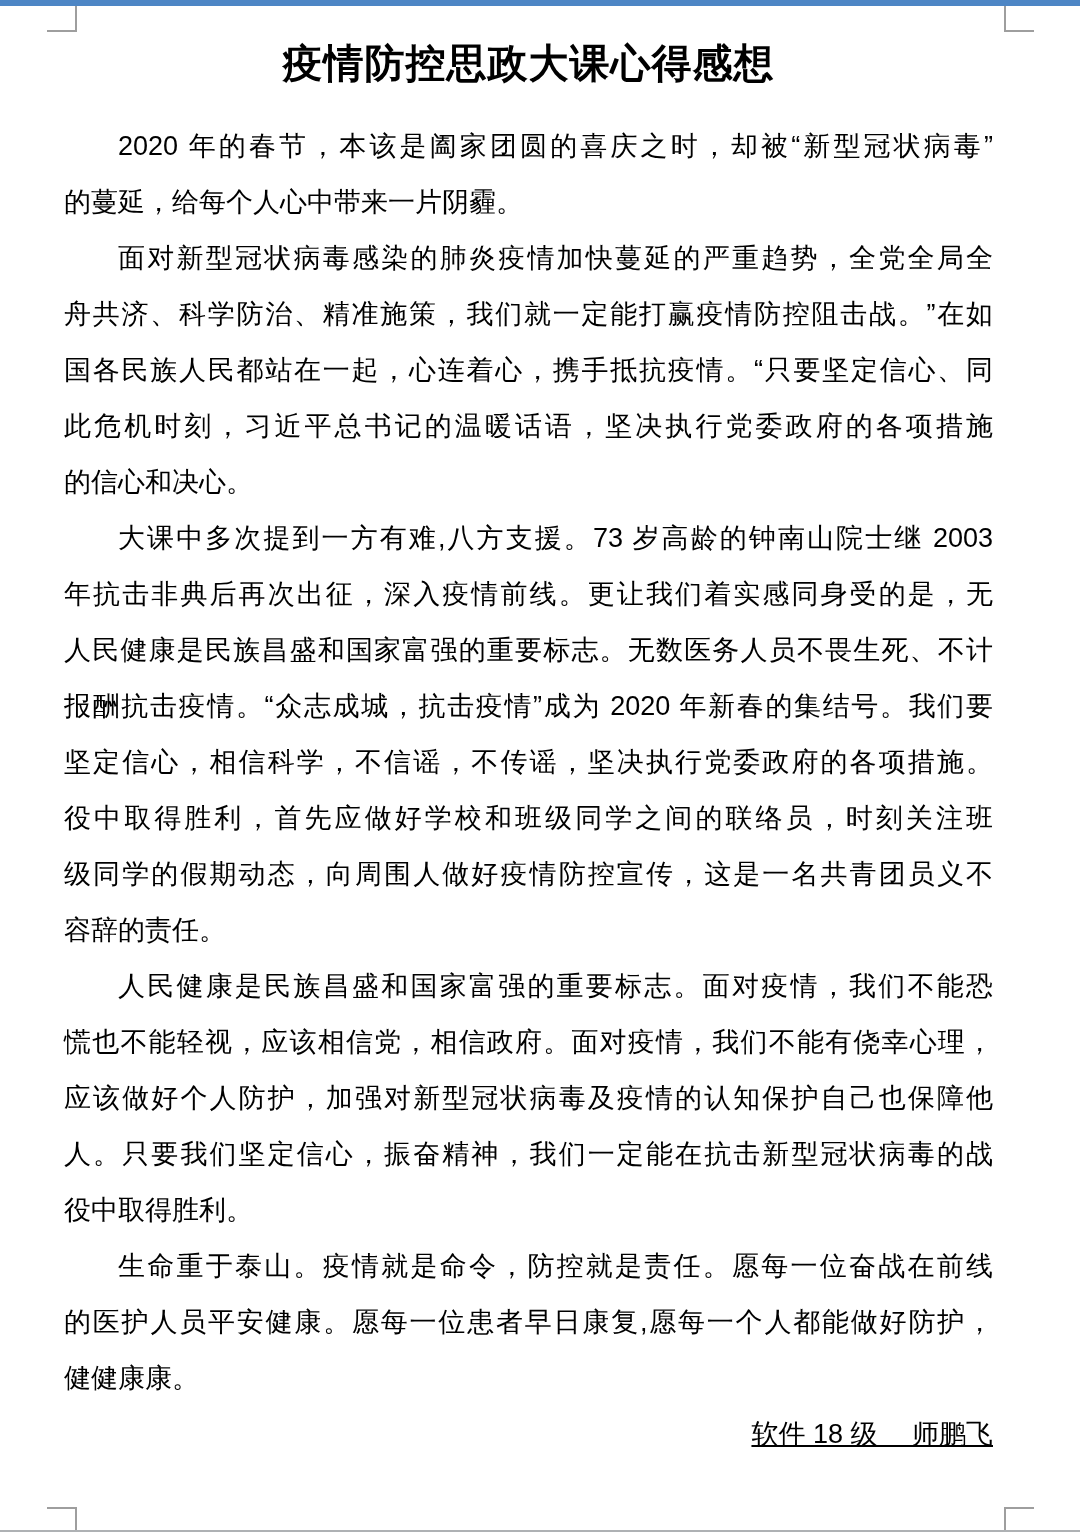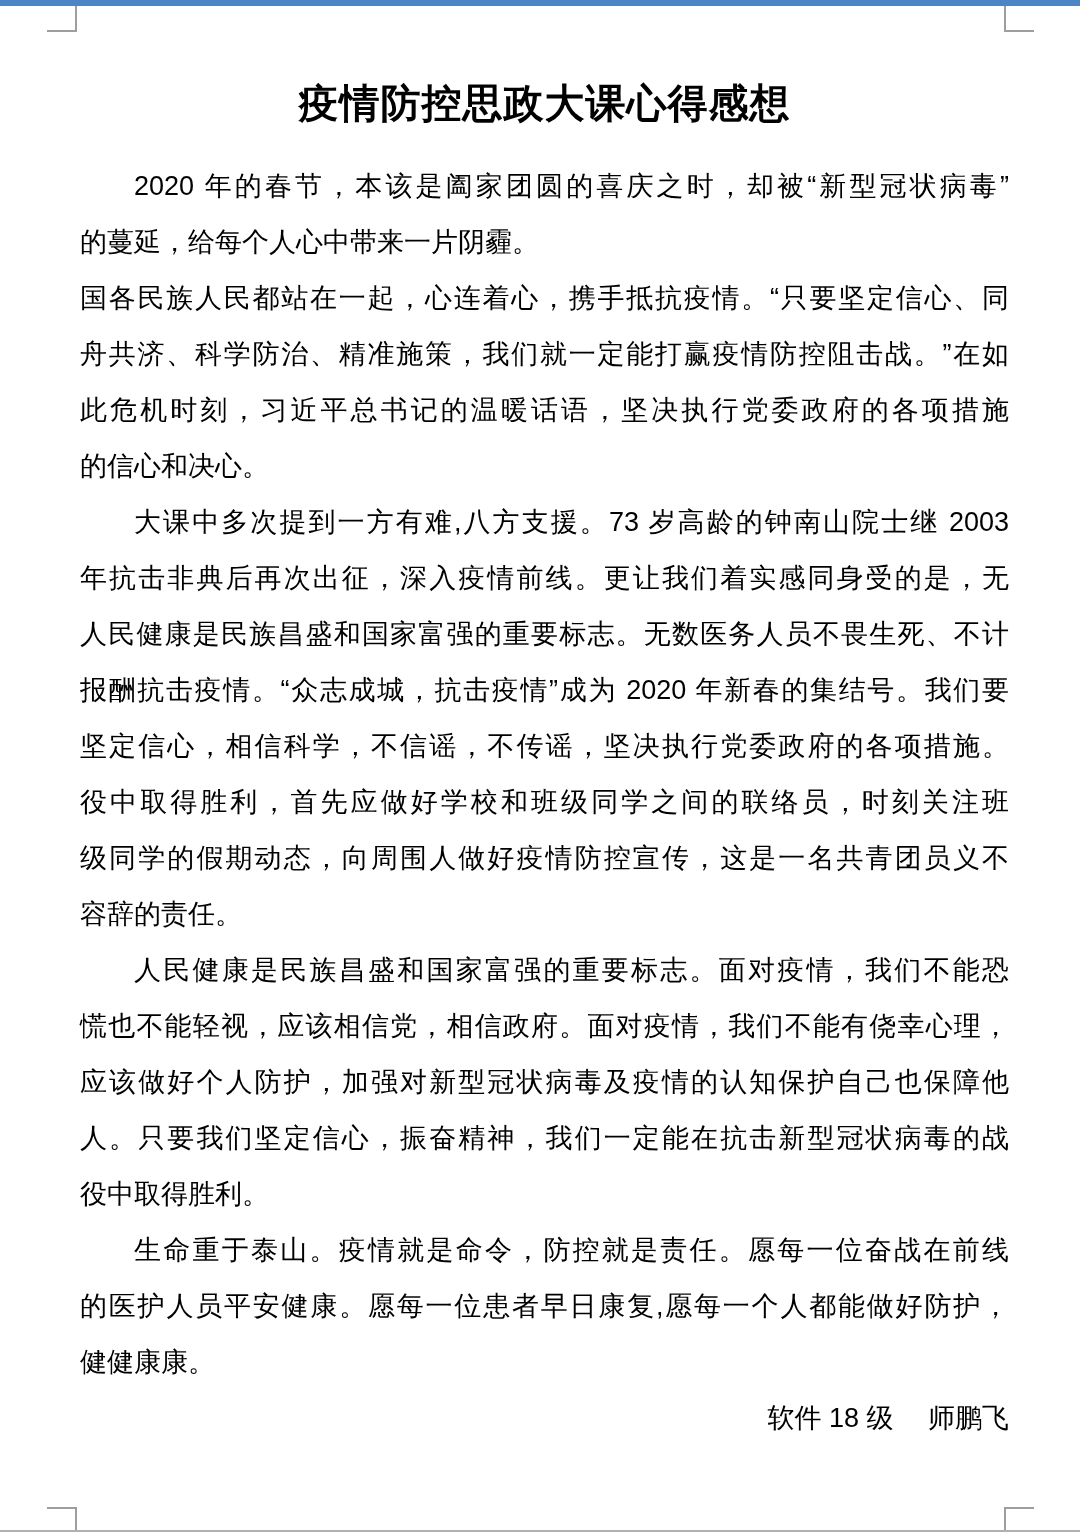--- a/index.html
+++ b/index.html
@@ -30,24 +30,23 @@
   
   .crop { position: absolute; width: 28px; }
   .crop.tl { left: 47px;  top: 6px;    height: 24px; border-right: 2px solid var(--mark, #9e9e9e); border-bottom: 2px solid var(--mark, #9e9e9e); }
   .crop.tr { left: 1004px; top: 6px;   height: 24px; border-left: 2px solid var(--mark, #9e9e9e);  border-bottom: 2px solid var(--mark, #9e9e9e); }
   .crop.bl { left: 47px;  top: 1507px; height: 21px; border-right: 2px solid var(--mark, #9e9e9e); border-top: 2px solid var(--mark, #9e9e9e); }
   .crop.br { left: 1004px; top: 1507px; height: 21px; border-left: 2px solid var(--mark, #9e9e9e);  border-top: 2px solid var(--mark, #9e9e9e); }
 
   
   .content {
     position: absolute;
-    left: 80px;
+    left: 64px;
     top: 0;
     width: 929px;
-    margin-top: 40px;
   }
   .doc-title {
     margin: 34px 0 0 0;
     font-size: 40px;
     line-height: 58px;
     font-weight: bold;
     text-align: center;
     letter-spacing: 1px;
   }
   .doc-body {
@@ -60,39 +59,41 @@
     text-align: justify;
     text-align-last: justify;
   }
   .line.indent { text-indent: 54px; }
   .line.para-last { text-align-last: left; }
   .signature {
     line-height: 56px;
     height: 56px;
     font-size: 27px;
     text-align: right;
+    text-decoration: underline;
   }
 </style>
 </head>
 <body>
 
 <div class="accent-bar"></div>
 
 <div class="crop tl"></div>
 <div class="crop tr"></div>
 <div class="crop bl"></div>
 <div class="crop br"></div>
 
 <div class="content">
   <h1 class="doc-title">疫情防控思政大课心得感想</h1>
   <div class="doc-body">
       <div class="line indent">2020 年的春节，本该是阖家团圆的喜庆之时，却被“新型冠状病毒”</div>
       <div class="line para-last">的蔓延，给每个人心中带来一片阴霾。</div>
+      <div class="line indent">面对新型冠状病毒感染的肺炎疫情加快蔓延的严重趋势，全党全局全</div>
+      <div class="line">舟共济、科学防治、精准施策，我们就一定能打赢疫情防控阻击战。”在如</div>
       <div class="line">国各民族人民都站在一起，心连着心，携手抵抗疫情。“只要坚定信心、同</div>
-      <div class="line">舟共济、科学防治、精准施策，我们就一定能打赢疫情防控阻击战。”在如</div>
       <div class="line">此危机时刻，习近平总书记的温暖话语，坚决执行党委政府的各项措施</div>
       <div class="line para-last">的信心和决心。</div>
       <div class="line indent">大课中多次提到一方有难,八方支援。73 岁高龄的钟南山院士继 2003</div>
       <div class="line">年抗击非典后再次出征，深入疫情前线。更让我们着实感同身受的是，无</div>
       <div class="line">人民健康是民族昌盛和国家富强的重要标志。无数医务人员不畏生死、不计</div>
       <div class="line">报酬抗击疫情。“众志成城，抗击疫情”成为 2020 年新春的集结号。我们要</div>
       <div class="line">坚定信心，相信科学，不信谣，不传谣，坚决执行党委政府的各项措施。</div>
       <div class="line">役中取得胜利，首先应做好学校和班级同学之间的联络员，时刻关注班</div>
       <div class="line">级同学的假期动态，向周围人做好疫情防控宣传，这是一名共青团员义不</div>
       <div class="line para-last">容辞的责任。</div>

